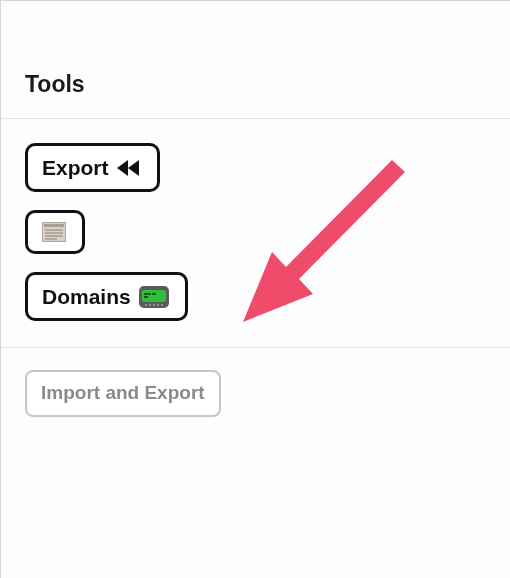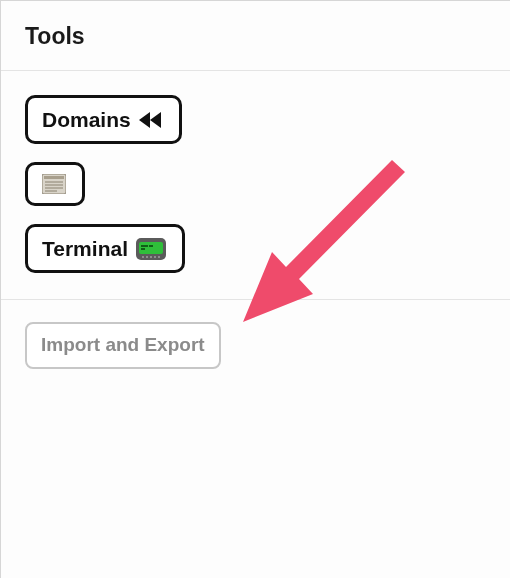--- a/index.html
+++ b/index.html
@@ -12,20 +12,21 @@
     }
     .panel {
       border-left: 1px solid #d6d6d6;
       border-top: 1px solid #d6d6d6;
       height: 100%;
       background: #fdfdfd;
     }
     .header {
       padding: 22px 24px 20px 24px;
       border-bottom: 1px solid #e4e4e4;
+      margin-top: 48px;
     }
     .header-title {
       font-size: 23px;
       font-weight: 700;
       color: #1a1a1a;
     }
     .section {
       padding: 24px 24px 26px 24px;
       border-bottom: 1px solid #e4e4e4;
       display: flex;
@@ -90,21 +91,21 @@
 
 <div class="panel">
 
   <div class="header">
     <h2 class="header-title">Tools</h2>
   </div>
 
   <div class="section">
 
     <button class="btn">
-      <span>Domains</span>
+      <span>Export</span>
       <span class="icon rewind-icon">
         <svg viewBox="0 0 24 18">
           <path d="M11 9 L22 1 L22 17 Z" fill="#111"></path>
           <path d="M0 9 L11 1 L11 17 Z" fill="#111"></path>
         </svg>
       </span>
     </button>
 
     <button class="btn">
       <span class="icon logs-icon">
@@ -113,21 +114,21 @@
           <rect x="2" y="2" width="20" height="3" fill="#a89f8d"></rect>
           <line x1="3" y1="8" x2="21" y2="8" stroke="#8a8271" stroke-width="1"></line>
           <line x1="3" y1="11" x2="21" y2="11" stroke="#8a8271" stroke-width="1"></line>
           <line x1="3" y1="14" x2="21" y2="14" stroke="#8a8271" stroke-width="1"></line>
           <line x1="3" y1="17" x2="15" y2="17" stroke="#8a8271" stroke-width="1"></line>
         </svg>
       </span>
     </button>
 
     <button class="btn">
-      <span>Terminal</span>
+      <span>Domains</span>
       <span class="icon terminal-icon">
         <svg viewBox="0 0 30 22">
           <rect x="0" y="0" width="30" height="22" rx="5" fill="#5b5b5b"></rect>
           <rect x="3" y="4" width="24" height="12" rx="2" fill="#2fbf3a"></rect>
           <rect x="5" y="7" width="7" height="2" fill="#0f5f16"></rect>
           <rect x="13" y="7" width="4" height="2" fill="#0f5f16"></rect>
           <rect x="5" y="10" width="4" height="2" fill="#0f5f16"></rect>
           <circle cx="7" cy="19" r="1" fill="#9e9e9e"></circle>
           <circle cx="11" cy="19" r="1" fill="#9e9e9e"></circle>
           <circle cx="15" cy="19" r="1" fill="#9e9e9e"></circle>

